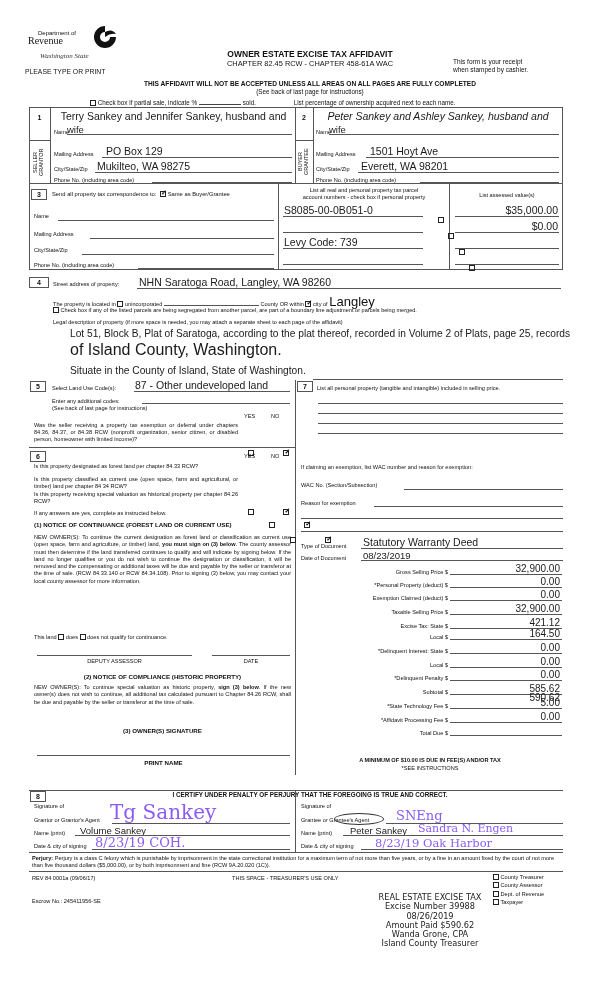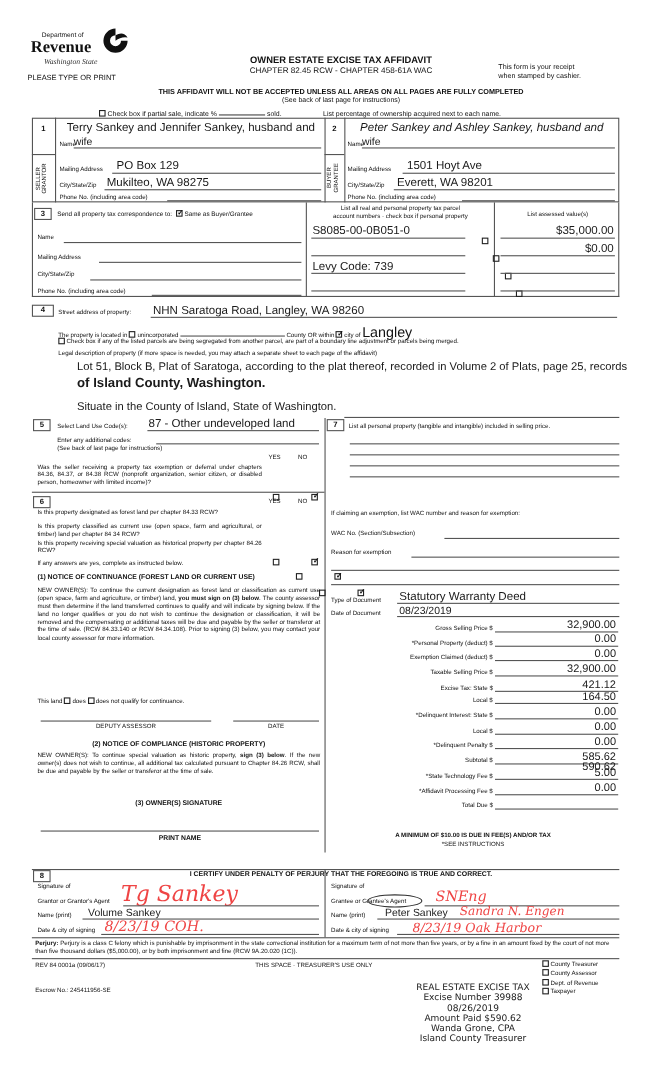--- a/index.html
+++ b/index.html
@@ -14,38 +14,38 @@
   .line { position: absolute; border-bottom: 0.8px solid #555; height: 0; }
   .vl { position: absolute; border-left: 0.8px solid #555; width: 0; }
   .box { position: absolute; border: 0.8px solid #555; }
   .cb { display: inline-block; width: 6px; height: 6px; border: 0.8px solid #222; vertical-align: -1px; position: relative; }
   .cb.checked::after { content: "✓"; position: absolute; left: 0px; top: -3px; font-size: 7px; font-weight: bold; }
   .bold { font-weight: bold; }
   .center { text-align: center; }
   .right { text-align: right; }
   .secnum { position: absolute; border: 0.8px solid #555; font-size: 7px; font-weight: bold; text-align: center; width: 16px; height: 11px; line-height: 10px; background: #fff; }
   .vert { position: absolute; writing-mode: vertical-rl; transform: rotate(180deg); font-size: 5.5px; text-align: center; line-height: 6px; }
-  .sig { font-family: "DejaVu Serif", serif; font-style: italic; color: #ef4444; }
+  .sig { font-family: "DejaVu Serif", serif; color: #8b5cf6; }
   .stamp { font-family: "DejaVu Sans", sans-serif; font-size: 8.2px; text-align: center; line-height: 9.3px; color: #222; }
 </style>
 </head>
 <body>
 
 
 
 
 <div class="abs" style="left:28px;top:24px;width:110px;height:40px;">
   <div class="abs" style="left:64px;top:0px;width:26px;height:26px;">
     <svg width="26" height="26" viewBox="0 0 26 26">
       <path d="M13 2 A11 11 0 1 0 24 13 L18 13 A5 5 0 1 1 13 8 Z" fill="#111"></path>
       <path d="M13 8 Q20 4 24 10 Q18 9 13 13 Z" fill="#111"></path>
     </svg>
   </div>
   <div class="abs sm" style="left:10px;top:6px;font-size:6px;">Department of</div>
-  <div class="abs" style="left:0px;top:11px;font-family:'Liberation Serif',serif;font-weight:bold;font-size:15px;">Revenue</div>
+  <div class="abs" style="left:0px;top:11px;font-family:'Liberation Serif',serif;font-weight:normal;font-size:10px;">Revenue</div>
   <div class="abs" style="left:12px;top:28px;font-family:'Liberation Serif',serif;font-style:italic;font-size:7px;color:#333;">Washington State</div>
 </div>
 <div class="abs md" style="left:25px;top:68px;font-size:6.8px;">PLEASE TYPE OR PRINT</div>
 
 <div class="abs center" style="left:150px;top:49px;width:320px;font-size:8.5px;font-weight:bold;">OWNER ESTATE EXCISE TAX AFFIDAVIT</div>
 <div class="abs center" style="left:150px;top:59px;width:320px;font-size:7.4px;">CHAPTER 82.45 RCW - CHAPTER 458-61A WAC</div>
 
 <div class="abs md" style="left:453px;top:58px;font-size:6.5px;">This form is your receipt</div>
 <div class="abs md" style="left:453px;top:66px;font-size:6.5px;">when stamped by cashier.</div>
 
@@ -160,21 +160,21 @@
   <span class="cb checked"></span>
   <span>city of</span>
   <span style="font-size:13px;">Langley</span>
 </div>
 <div class="abs tiny" style="left:53px;top:307px;width:510px;">
   <span class="cb"></span>
   <span>Check box if any of the listed parcels are being segregated from another parcel, are part of a boundary line adjustment or parcels being merged.</span>
 </div>
 <div class="abs tiny" style="left:53px;top:319px;">Legal description of property (if more space is needed, you may attach a separate sheet to each page of the affidavit)</div>
 <div class="abs fill" style="left:70px;top:328px;font-size:10.2px;">Lot 51, Block B, Plat of Saratoga, according to the plat thereof, recorded in Volume 2 of  Plats, page 25, records</div>
-<div class="abs fill" style="left:70px;top:341px;font-size:12px;font-weight:bold;">of Island County, Washington.</div>
+<div class="abs fill" style="left:70px;top:341px;font-size:16px;">of Island County, Washington.</div>
 <div class="abs fill" style="left:70px;top:365px;font-size:10.2px;">Situate in the County of Island, State of Washington.</div>
 
 
 <div class="vl" style="left:295px;top:380px;height:395px;"></div>
 <div class="secnum" style="left:30px;top:381px;">5</div>
 <div class="abs tiny" style="left:52px;top:385px;">Select Land Use Code(s):</div>
 <div class="abs fill" style="left:135px;top:379px;">87 - Other undeveloped land</div>
 <div class="line" style="left:134px;top:391px;width:156px;"></div>
 <div class="abs tiny" style="left:52px;top:398px;">Enter any additional codes:</div>
 <div class="line" style="left:142px;top:403px;width:148px;"></div>

